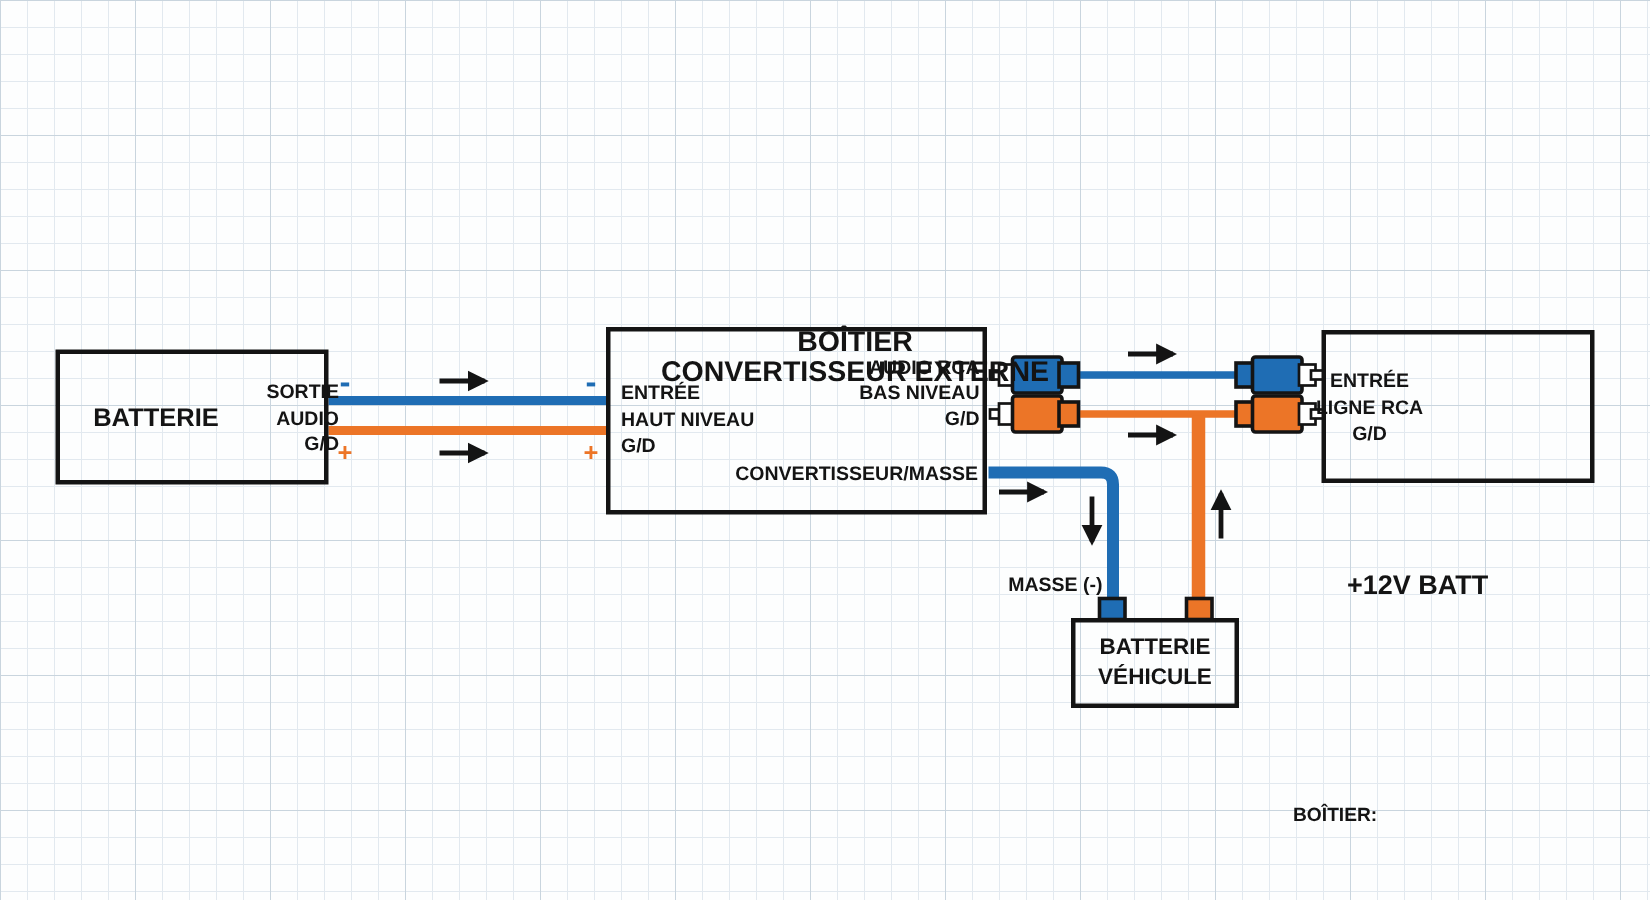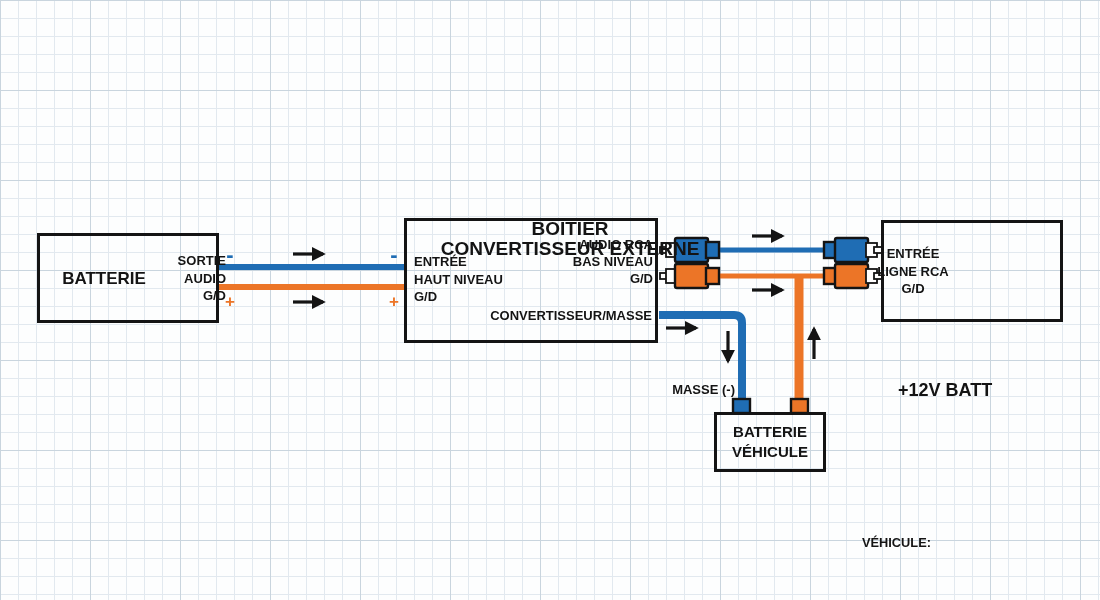--- a/index.html
+++ b/index.html
@@ -147,18 +147,18 @@
 VÉHICULE</div>
   <div class="lbl rgt" style="left:643px;top:383px;width:92px;font-size:13px;line-height:14px;">MASSE (-)</div>
   <div class="lbl" style="left:853px;top:383px;font-size:18px;line-height:14px;margin-left:45px;">+12V BATT</div>
 
   <div class="sign minus" style="left:219px;top:244px;">-</div>
   <div class="sign minus" style="left:383px;top:244px;">-</div>
   <div class="sign plus" style="left:219px;top:293px;">+</div>
   <div class="sign plus" style="left:383px;top:293px;">+</div>
 
   <div class="lbl" style="left:862px;top:519px;font-size:12.8px;line-height:16.3px;">
-    <div>VÉHICULE:</div>
+    <div>BOÎTIER:</div>
     
     
   </div>
 
 </div>
 
 </body></html>

